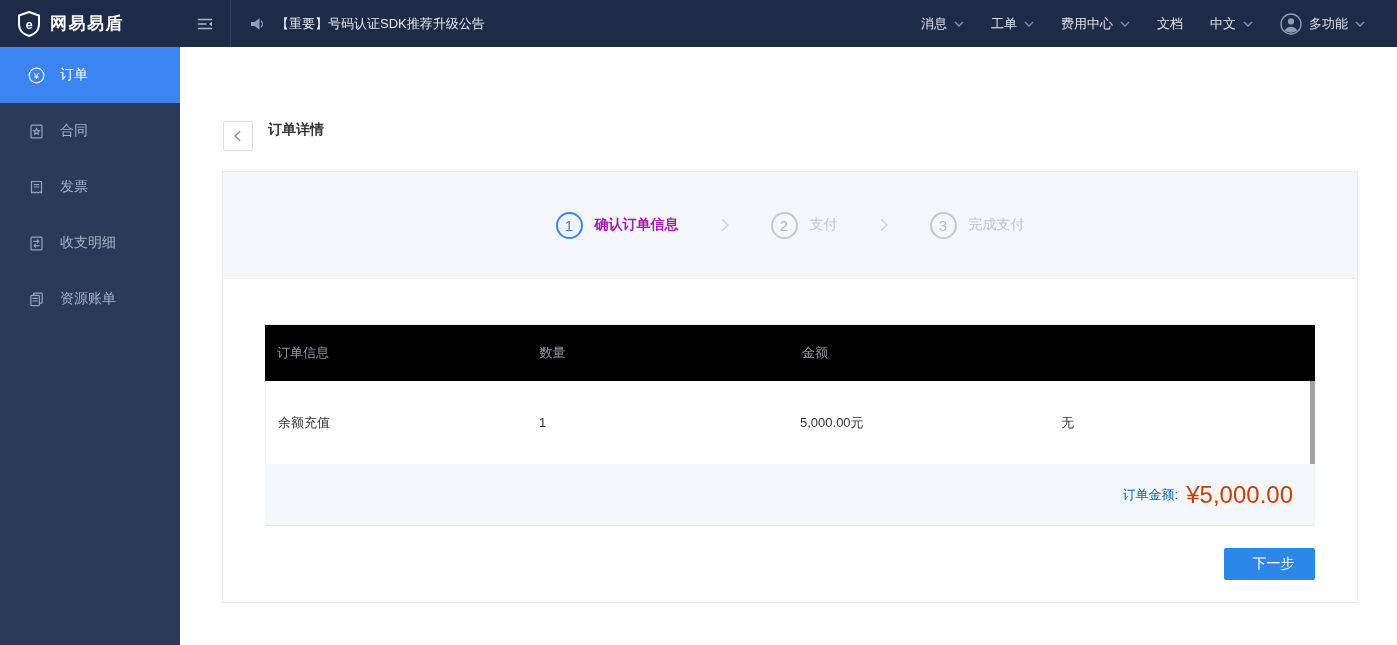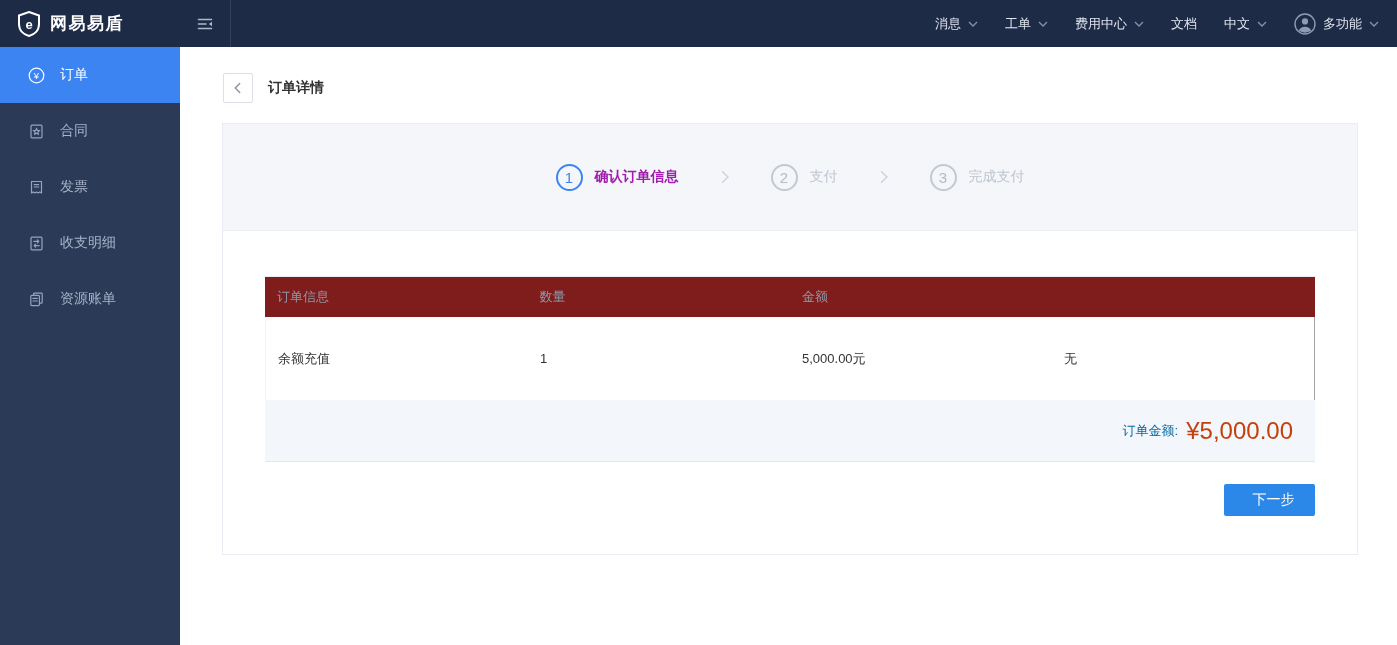--- a/index.html
+++ b/index.html
@@ -8,38 +8,38 @@
 
   
   .topbar { position:absolute; top:0; left:0; width:1397px; height:47px;
     background:#1d2b46; display:flex; align-items:center; color:#dfe4ee; z-index:5; }
   .logo { width:180px; height:100%; display:flex; align-items:center; padding-left:17px; gap:9px; }
   .logo-text { color:#fff; font-size:17px; font-weight:bold; letter-spacing:1.5px; }
   .collapse-wrap { width:51px; height:100%; display:flex; align-items:center; justify-content:center;
     border-right:1px solid rgba(255,255,255,0.10); cursor:pointer; }
   .announce { display:flex; align-items:center; gap:11px; padding-left:18px; font-size:13px; color:#e3e8f2; }
   .flex-sp { flex:1; }
-  .topnav { display:flex; align-items:center; gap:27px; padding-right:18px; font-size:13px; }
+  .topnav { display:flex; align-items:center; gap:27px; padding-right:32px; font-size:13px; }
   .topnav-item { display:flex; align-items:center; gap:7px; cursor:pointer; white-space:nowrap; }
   .caret { display:inline-flex; opacity:.75; }
   .avatar { width:22px; height:22px; display:inline-flex; }
 
   
   .sidebar { position:absolute; top:47px; left:0; bottom:0; width:180px; background:#2a3a57; }
   .side-item { height:56px; display:flex; align-items:center; padding-left:28px; gap:15px;
     color:#a8b3c9; font-size:14px; cursor:pointer; }
   .side-item svg { stroke:#97a3ba; }
   .side-item.active { background:#3d84f3; color:#fff; }
   .side-item.active svg { stroke:#fff; }
   .side-item.active .yen-fill { fill:#fff; }
   .yen-fill { fill:#97a3ba; }
 
   
   .main { position:absolute; top:47px; left:180px; right:0; bottom:0; background:#fff; }
-  .page-header { display:flex; align-items:center; gap:15px; padding:26px 0 0 43px; }
+  .page-header { display:flex; gap:15px; padding:26px 0 0 43px;margin-top:48px; }
   .back-btn { width:30px; height:30px; border:1px solid #dcdfe6; border-radius:2px; background:#fff;
     display:flex; align-items:center; justify-content:center; cursor:pointer; }
   .page-title { font-size:14px; font-weight:600; color:#333; }
 
   .card { margin:20px 0 0 42px; width:1136px; height:432px; background:#fff;
     border:1px solid #e9ecf3; }
   .card-header { height:107px; background:#f4f6fa; border-bottom:1px solid #eceff5;
     display:flex; align-items:center; justify-content:center; }
 
   
@@ -49,24 +49,24 @@
     display:flex; align-items:center; justify-content:center; font-size:15px; color:#b4bac6; background:transparent; }
   .step-label { font-size:14px; color:#bfc5cf; }
   .step.active .step-circle { border-color:#3d84f3; color:#3d84f3; }
   .step.active .step-label { color:#a21caf; font-weight:600; }
   .step-arrow { margin:0 38px; display:inline-flex; }
 
   
   .card-body { padding:45px 42px 0; }
   .otable { width:100%; }
   .trow { display:flex; align-items:center; }
-  .thead { height:41px; background:#7f1d1d; border-top:1px solid #e9edf4; }
+  .thead { height:57px; background:#000000; border-top:1px solid #e9edf4; }
   .thead .col { color:#8f99a8; font-size:13px; }
   .col { width:25%; padding-left:12px; }
-  .tdata { height:83px; background:#fff; border-left:1px solid #f0f2f7; border-right:1px solid #a3a3a3; }
+  .tdata { height:83px; background:#fff; border-left:1px solid #f0f2f7; border-right:5px solid #a3a3a3; }
   .tdata .col { color:#333; font-size:13px; }
   .tfoot { height:62px; background:#f3f6fa; border-bottom:1px solid #e3e7f0;
     display:flex; align-items:center; justify-content:flex-end; padding-right:22px; gap:8px; }
   .total-label { font-size:13px; color:#0369a1; }
   .total-value { font-size:24px; color:#c2410c; }
 
   .actions { display:flex; justify-content:flex-end; margin-top:22px; }
   .btn-next { width:91px; height:32px; background:#2b87e8; color:#fff; border:none;
     border-radius:2px; font-size:14px; cursor:pointer; font-family:inherit;padding-left:8px; }
 
@@ -88,20 +88,29 @@
 
   <div class="collapse-wrap">
     <span>
       <svg width="20" height="20" viewBox="0 0 20 20" fill="none" stroke="#aeb9cc" stroke-width="1.6" stroke-linecap="round">
         <path d="M3.5 5.5h13M3.5 10h7.5M3.5 14.5h13"></path>
         <path d="M17 7.8 L13.8 10 L17 12.2 Z" fill="#aeb9cc" stroke="none"></path>
       </svg>
     </span>
   </div>
 
+  <div class="announce">
+    <span>
+      <svg width="16" height="16" viewBox="0 0 16 16">
+        <path d="M2 6 H5.5 L10.5 2.2 V13.8 L5.5 10 H2 Z" fill="#93a0b8"></path>
+        <path d="M12.3 5.2 a4 4 0 0 1 0 5.6" fill="none" stroke="#93a0b8" stroke-width="1.3" stroke-linecap="round"></path>
+      </svg>
+    </span>
+    <span>【重要】号码认证SDK推荐升级公告</span>
+  </div>
 
   <div class="flex-sp"></div>
 
   <div class="topnav">
     <div class="topnav-item">
       <span>消息</span>
       <span class="caret">
         <svg width="10" height="6" viewBox="0 0 10 6" fill="none" stroke="#aab4c8" stroke-width="1.3">
             <path d="M1 1 L5 5 L9 1"></path>
           </svg>

